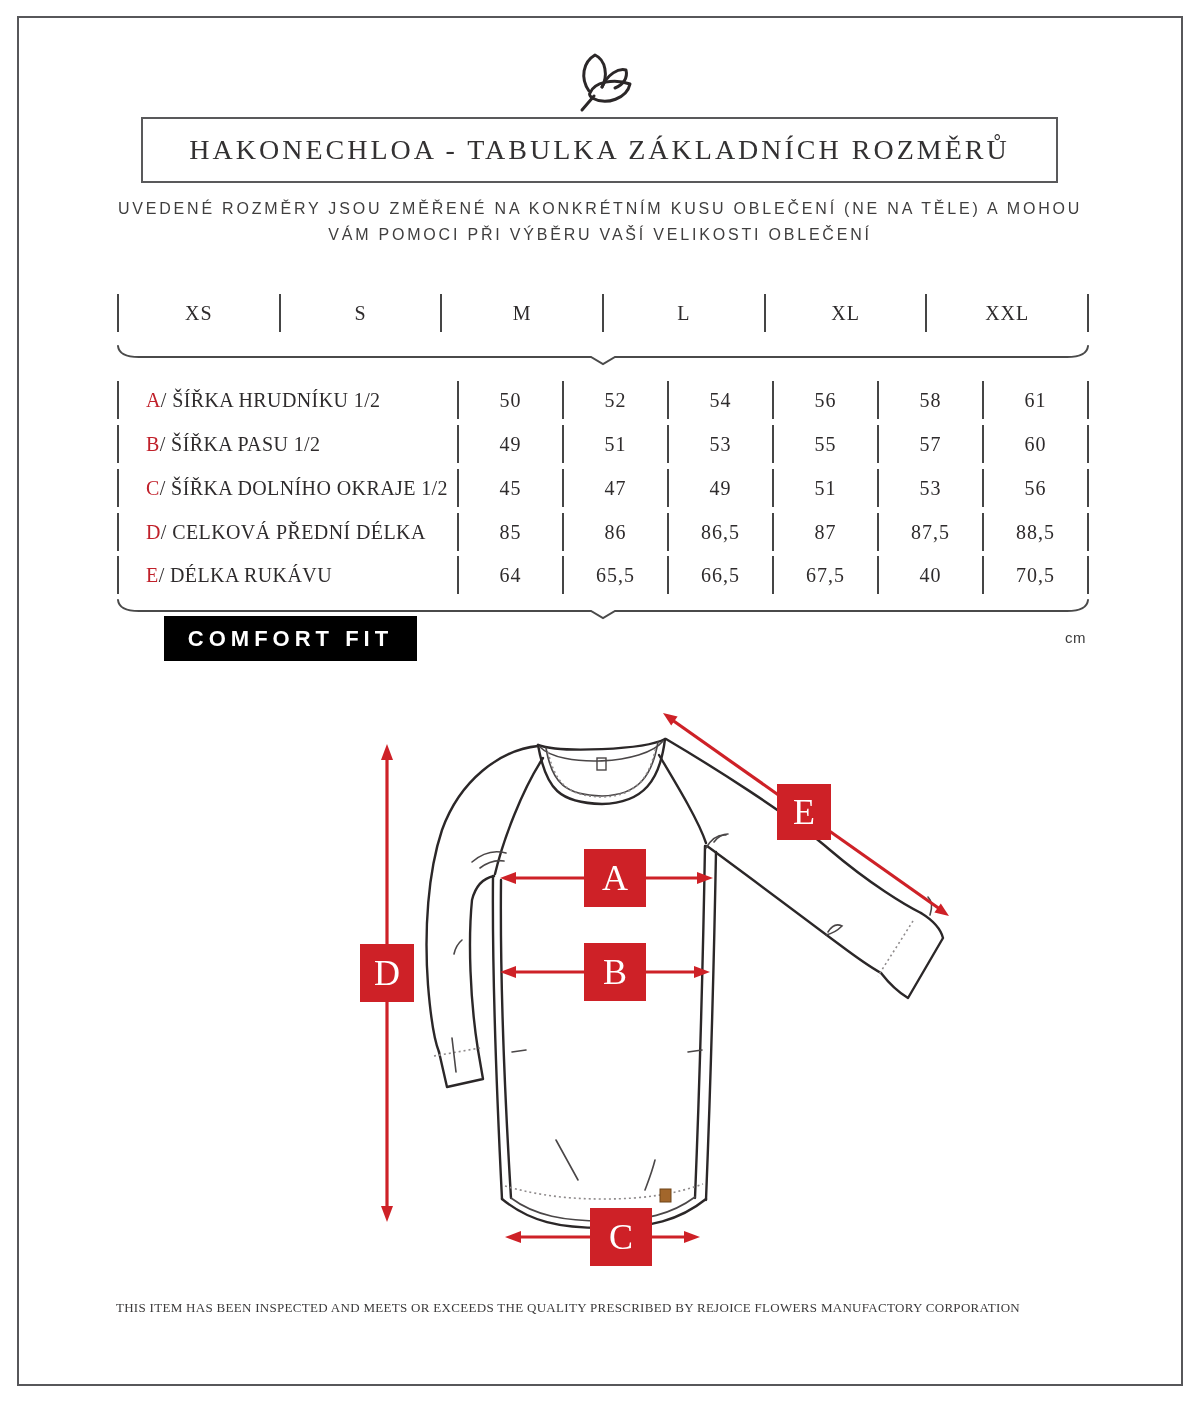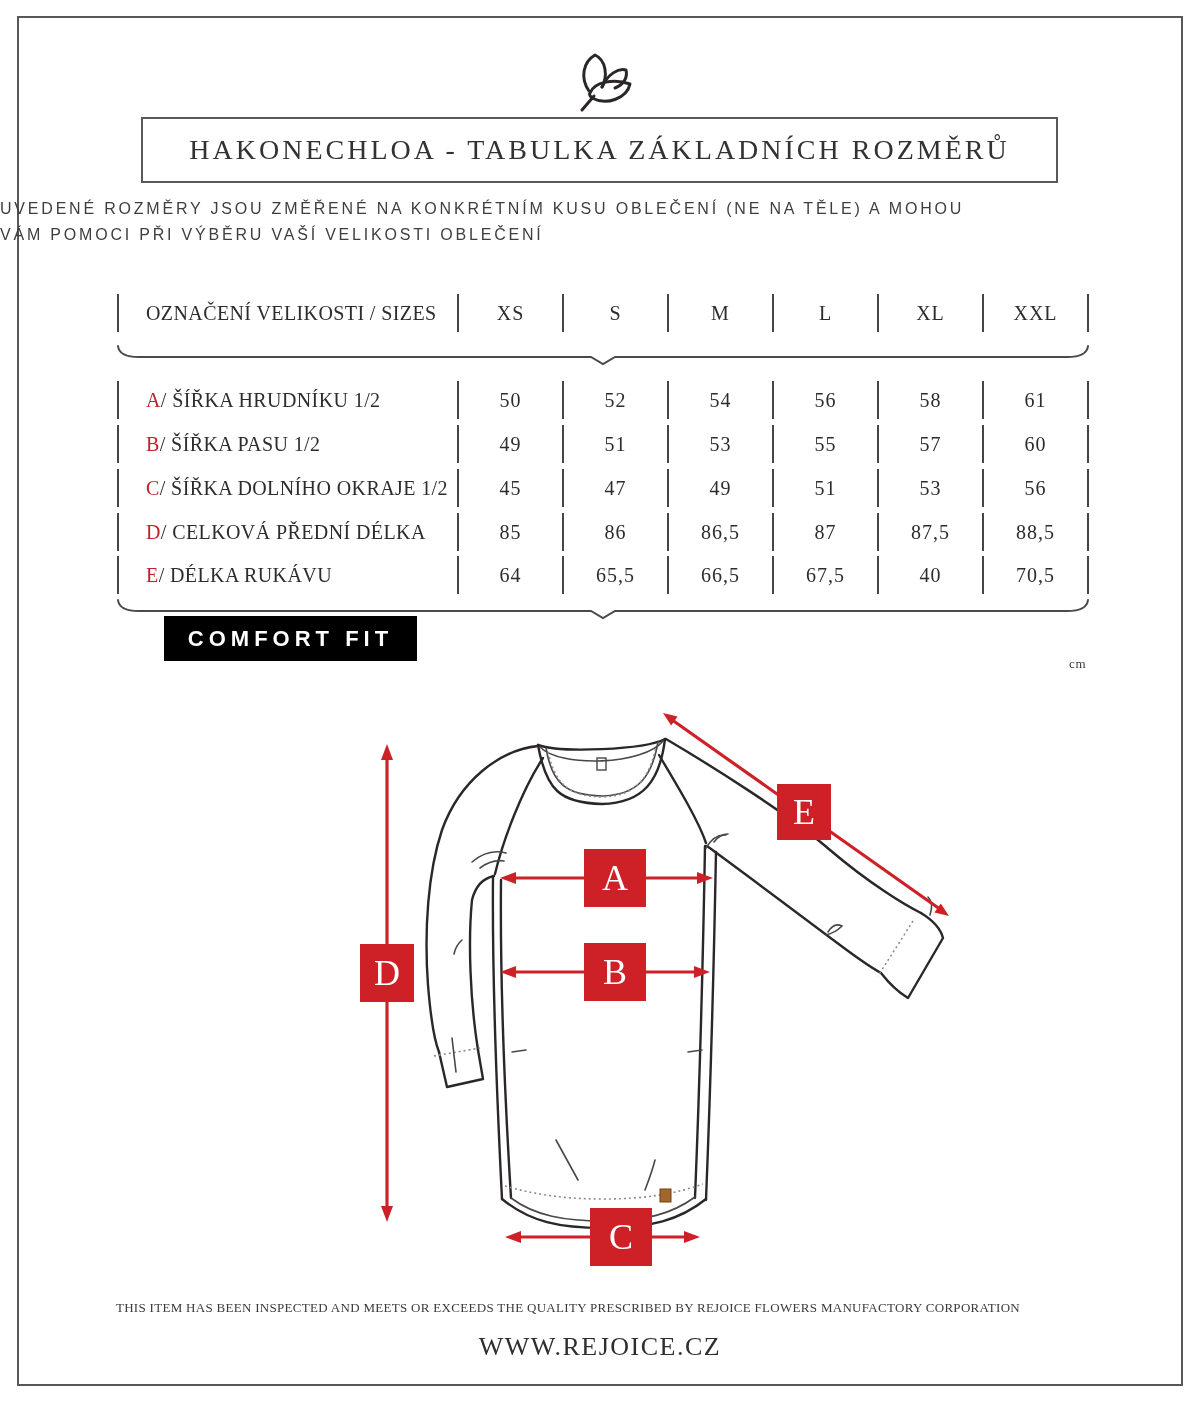--- a/index.html
+++ b/index.html
@@ -3,37 +3,37 @@
 <meta charset="utf-8">
 <style>
   html,body{margin:0;padding:0;background:#ffffff;}
   .page{position:relative;width:1200px;height:1403px;background:#ffffff;overflow:hidden;
         font-family:"Liberation Serif",serif;color:#2d2a2b;border-radius:19px;}
   .frame{position:absolute;left:17px;top:16px;right:17px;bottom:17px;border:2px solid #57575a;pointer-events:none;}
   .logo{position:absolute;left:568px;top:44px;width:76px;height:76px;}
   .title-box{position:absolute;left:141px;top:117px;width:917px;height:66px;border:2px solid #59595b;
              box-sizing:border-box;display:flex;align-items:center;justify-content:center;}
   .title-box span{font-size:28px;letter-spacing:3px;color:#333132;white-space:nowrap;}
-  .subtitle{position:absolute;left:0;top:196px;width:1200px;text-align:left;
+  .subtitle{position:absolute;left:0;top:196px;width:1200px;text-align:center;
             font-family:"Liberation Sans",sans-serif;font-size:16px;letter-spacing:2.8px;
             color:#3f3e3e;line-height:26px;}
   
   .trow{position:absolute;left:117px;width:972px;height:38px;display:flex;box-sizing:border-box;
         border-right:2px solid #454545;}
   .cell{display:flex;align-items:center;border-left:2px solid #454545;box-sizing:border-box;}
   .cell.label{width:340px;padding-left:27px;font-size:20px;letter-spacing:0.4px;color:#2e2b2c;white-space:nowrap;}
   .cell.size,.cell.val{flex:1;justify-content:center;font-size:20px;color:#2e2b2c;letter-spacing:1px;}
   .row-letter{color:#c0202a;}
   .brace{position:absolute;left:117px;width:972px;height:22px;}
   .badge{position:absolute;left:164px;top:616px;width:253px;height:45px;background:#000000;
          display:flex;align-items:center;justify-content:center;
          font-family:"Liberation Sans",sans-serif;font-weight:bold;font-size:22px;
          letter-spacing:5px;color:#ffffff;white-space:nowrap;}
   .unit{position:absolute;left:1000px;top:629px;width:86px;text-align:right;
-        font-family:Liberation Serif, serif;font-size:13px;letter-spacing:0.5px;color:#3c3c3c;margin-top:27px;}
+        font-family:Liberation Sans, sans-serif;font-size:15px;letter-spacing:0.5px;color:#3c3c3c;}
   .garment{position:absolute;left:340px;top:690px;width:660px;height:600px;}
   .footnote{position:absolute;left:0;top:1300px;width:1136px;text-align:center;
             font-size:13px;letter-spacing:0.3px;color:#3b3a3a;}
   .website{position:absolute;left:0;top:1332px;width:1200px;text-align:center;
            font-size:26px;letter-spacing:1.5px;color:#2f2e2e;}
   .ink{stroke:#2b2728;stroke-width:2.4;fill:none;stroke-linecap:round;stroke-linejoin:round;}
   .ink-thin{stroke:#4a4647;stroke-width:1.6;fill:none;stroke-linecap:round;}
   .stitch{stroke:#8f8b8c;stroke-width:1.6;fill:none;stroke-dasharray:2 3;}
   .redline{stroke:#ce2127;stroke-width:3.2;fill:none;}
   .redfill{fill:#ce2127;}
@@ -54,21 +54,20 @@
 
   <div class="title-box">
     <span>HAKONECHLOA - TABULKA ZÁKLADNÍCH ROZMĚRŮ</span>
   </div>
   <div class="subtitle">
     <div>UVEDENÉ ROZMĚRY JSOU ZMĚŘENÉ NA KONKRÉTNÍM KUSU OBLEČENÍ (NE NA TĚLE) A MOHOU</div>
     <div>VÁM POMOCI PŘI VÝBĚRU VAŠÍ VELIKOSTI OBLEČENÍ</div>
   </div>
 
   <div class="trow" style="top:294px" id="header-row">
-    <div class="cell label">OZNAČENÍ VELIKOSTI / SIZES</div>
   <div class="cell size">XS</div>
       <div class="cell size">S</div>
       <div class="cell size">M</div>
       <div class="cell size">L</div>
       <div class="cell size">XL</div>
       <div class="cell size">XXL</div>
     </div>
 
   <svg class="brace" style="top:344px" viewBox="0 0 972 22">
     <path d="M 1,2 Q 2,13 22,13 L 474,13 L 486,20 L 498,13 L 950,13 Q 970,13 971,2" stroke="#4a4a4a" stroke-width="2" fill="none" stroke-linecap="round"></path>
@@ -221,14 +220,13 @@
     <rect class="redfill" x="360" y="944" width="54" height="58"></rect>
     <rect class="redfill" x="777" y="784" width="54" height="56"></rect>
     <text class="boxletter" x="615" y="878" dominant-baseline="central">A</text>
     <text class="boxletter" x="615" y="972" dominant-baseline="central">B</text>
     <text class="boxletter" x="621" y="1237" dominant-baseline="central">C</text>
     <text class="boxletter" x="387" y="973" dominant-baseline="central">D</text>
     <text class="boxletter" x="804" y="812" dominant-baseline="central">E</text>
   </svg>
 
   <div class="footnote">THIS ITEM HAS BEEN INSPECTED AND MEETS OR EXCEEDS THE QUALITY PRESCRIBED BY REJOICE FLOWERS MANUFACTORY CORPORATION</div>
-  <div class="website">WWW.REJOICE.CZ</div>
 </div>
 
 </body></html>

